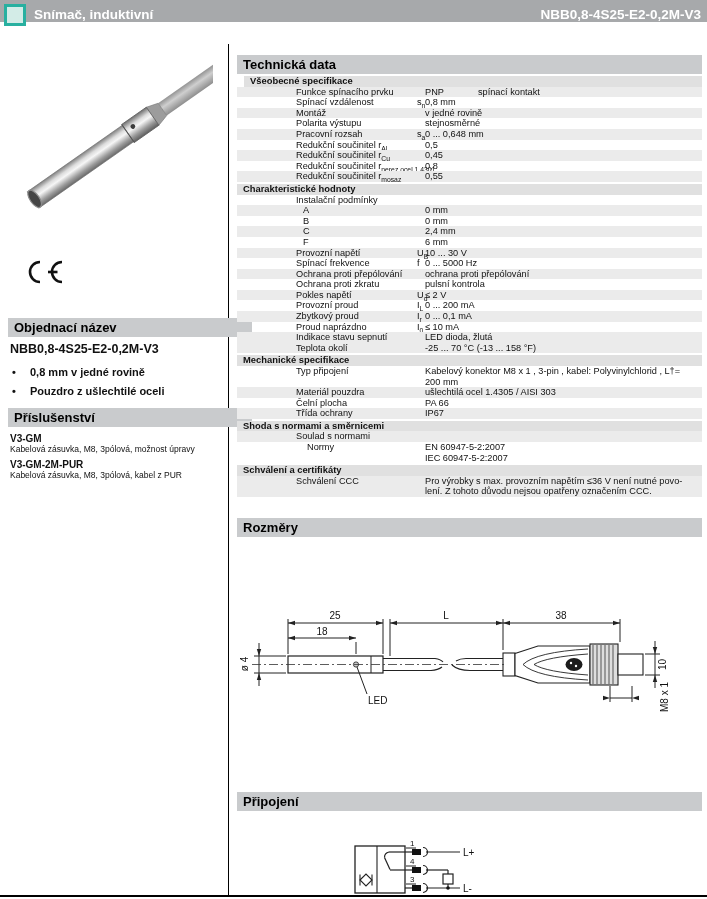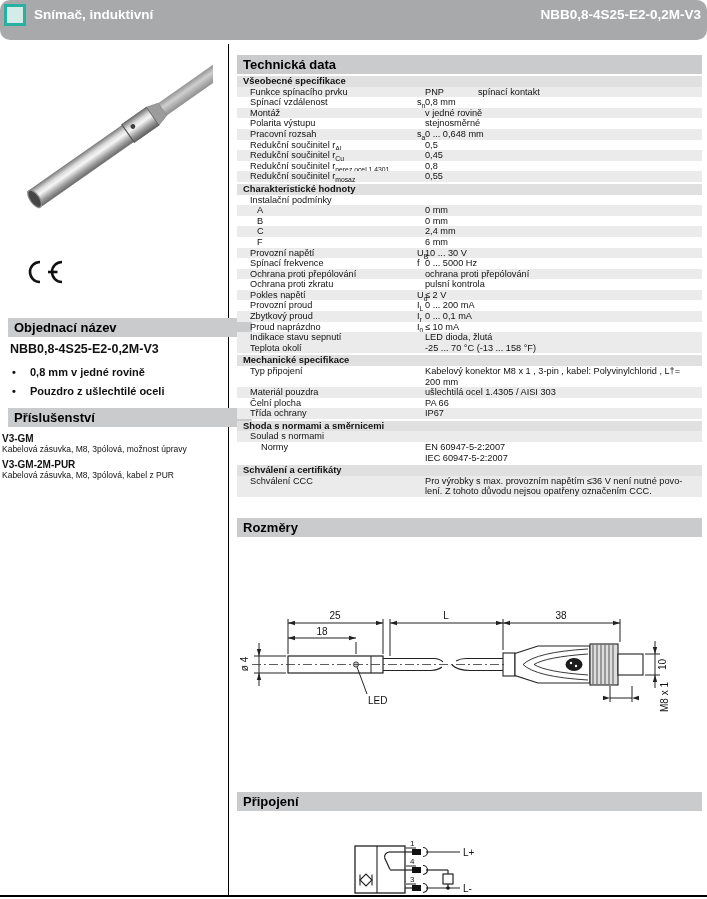--- a/index.html
+++ b/index.html
@@ -1,49 +1,49 @@
 <!DOCTYPE html>
 <html><head>
 <meta charset="utf-8">
 <style>
   html,body{margin:0;padding:0;background:#fff;}
   body{font-family:"Liberation Sans","DejaVu Sans",sans-serif;color:#111;}
   #page{position:relative;width:707px;height:899px;background:#fff;overflow:hidden;}
 
   
-  .topbar{position:absolute;left:0;top:0;width:707px;height:40px;background:#a7a9ab;border-radius:10px;}
+  .topbar{position:absolute;left:0;top:0;width:707px;height:22px;background:#a7a9ab;}
   .topbar .prod-icon{position:absolute;left:4px;top:4px;width:22px;height:22px;
     box-sizing:border-box;border:3px solid #28b0a0;background:#d3ece7;}
   .topbar .t-left{position:absolute;left:34px;top:7px;font-size:13.5px;font-weight:bold;color:#fff;}
   .topbar .t-right{position:absolute;right:6px;top:7px;font-size:13.5px;font-weight:bold;color:#fff;}
 
   
   .vdivider{position:absolute;left:228px;top:44px;width:1px;height:852px;background:#000;}
   .pagebottom{position:absolute;left:0;top:895px;width:707px;height:2px;background:#000;}
 
   
   .band{box-sizing:border-box;height:19px;background:#c9cbcd;font-size:13px;
     font-weight:bold;color:#000;padding:2px 0 0 6px;}
   .leftband{position:absolute;left:8px;width:244px;}
   .prodname{position:absolute;left:10px;top:342px;font-size:12.5px;font-weight:bold;}
   .bullets{position:absolute;left:12px;top:366px;width:212px;}
   .bullet-row{display:flex;margin-bottom:6px;font-size:11px;font-weight:bold;line-height:13px;}
   .bullet-dot{width:18px;}
-  .accessories{position:absolute;left:2px;top:428px;width:214px;}
+  .accessories{position:absolute;left:10px;top:428px;width:214px;}
   .acc-name{font-size:10px;font-weight:bold;margin-top:5px;line-height:11px;}
   .acc-desc{font-size:8.5px;line-height:10px;}
 
   
   .rband{position:absolute;left:237px;width:465px;}
 
   
   #tech-rows{position:absolute;left:237px;top:76px;width:465px;font-size:9.2px;}
   .t-s{background:#e0e0e0;font-weight:bold;padding-left:6px;height:10.6px;line-height:10.6px;margin-top:2px;font-size:9.4px;}
-  .t-s.first{margin-top:0;}
-  .t-g,.t-r{position:relative;height:10.6px;line-height:10.6px;}
+  .t-s.first{margin-top:0;margin-left:7px;}
+  .t-g,.t-r{position:relative;height:10.6px;line-height:10.6px;padding-left:46px;}
   .h2{height:21px !important;}
   .sh{background:#ebebeb;}
   .lab{display:inline-block;}
   .ind0{padding-left:13px;}
   .ind1{padding-left:13px;}
   .ind2{padding-left:20px;}
   .ind3{padding-left:24px;}
   .sym{position:absolute;left:180px;top:0;}
   .val{position:absolute;left:188px;top:0;white-space:nowrap;}
   .val2{position:absolute;left:241px;top:0;}

